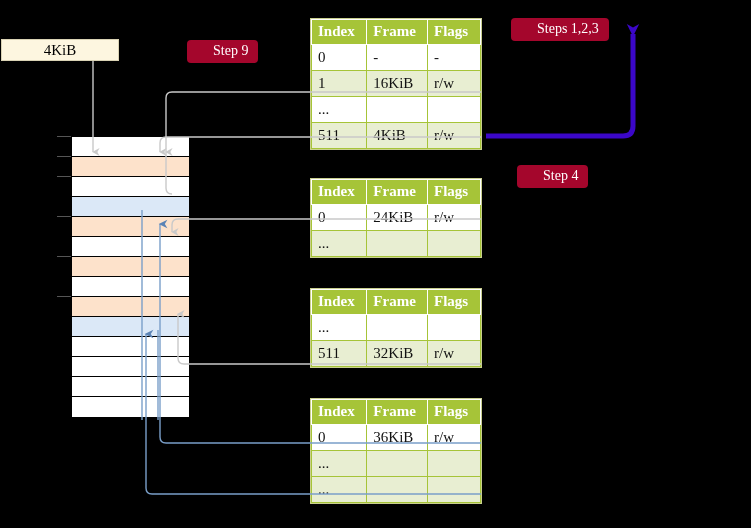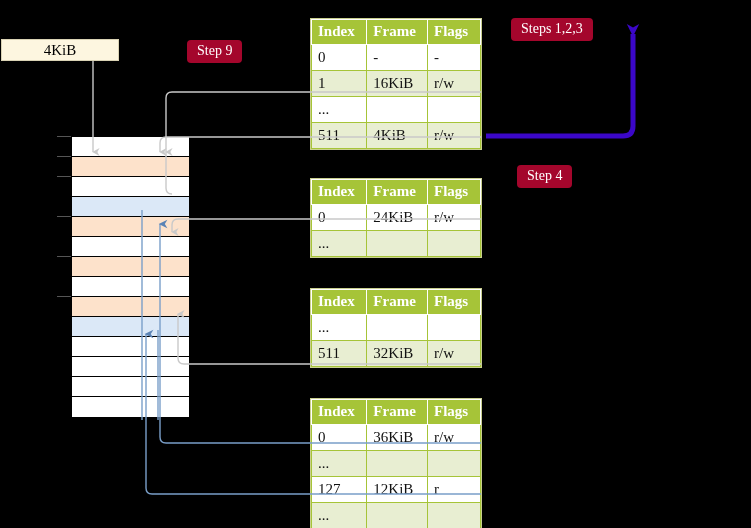--- a/index.html
+++ b/index.html
@@ -9,21 +9,21 @@
     color:#000;
   }
   .stage{position:absolute;left:0;top:0;width:751px;height:528px;}
 
   
   .badge{
     position:absolute;
     font-family:"Liberation Serif", serif;
     font-size:14px;
     color:#ffffff;
-    padding:2px 9px 3px 9px;
+    padding:2px 9px 3px 25px;
     white-space:nowrap;
     line-height:1.15;
   }
   .badge-red{background:#a4062c;border-radius:3px;box-shadow:0 0 0 1px #a4062c;}
   .badge-purple{background:#5a12e8;border-radius:2px;}
 
   #badge-step0{left:188px;top:41px;}
   #badge-steps123{left:512px;top:19px;}
   #badge-steps1234{left:650px;top:19px;}
   #badge-step4{left:518px;top:166px;}
@@ -207,25 +207,20 @@
         <tr>
           <td class="c-index">0</td>
           <td class="c-frame">36KiB</td>
           <td class="c-flags">r/w</td>
         </tr>
         <tr class="shade">
           <td class="c-index">...</td>
           <td class="c-frame"></td>
           <td class="c-flags"></td>
         </tr>
-        <tr>
-          <td class="c-index">127</td>
-          <td class="c-frame">12KiB</td>
-          <td class="c-flags">r</td>
-        </tr>
         <tr class="shade">
           <td class="c-index">...</td>
           <td class="c-frame"></td>
           <td class="c-flags"></td>
         </tr>
       </tbody>
   </table>
 
   <svg class="overlay" viewBox="0 0 751 528">
     <defs>

